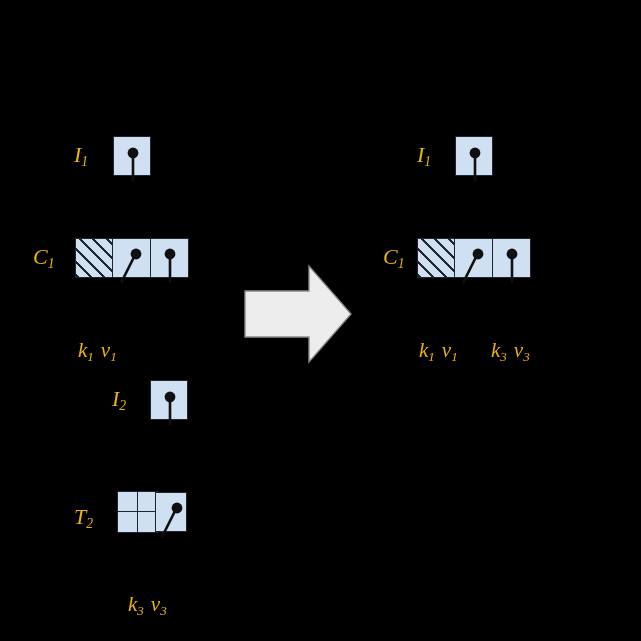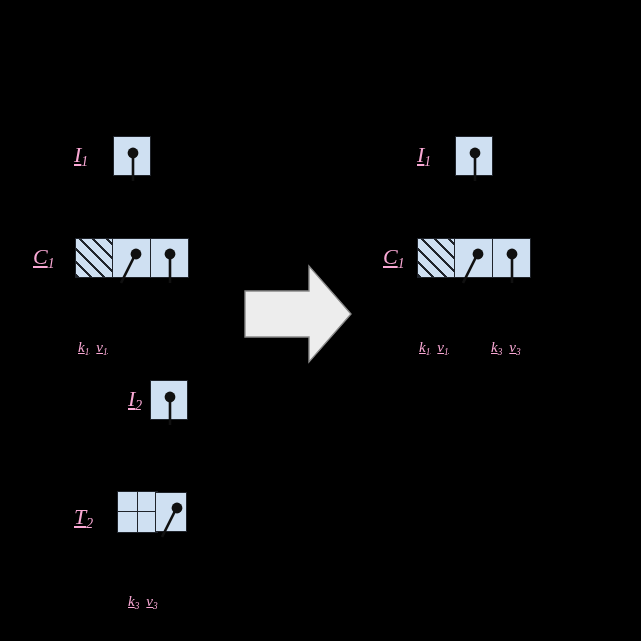--- a/index.html
+++ b/index.html
@@ -12,38 +12,37 @@
     width: 641px;
     height: 641px;
     background: #000000;
     overflow: hidden;
     font-family: "Liberation Serif", "DejaVu Serif", serif;
   }
 
   
   .label {
     position: absolute;
-    color: #f9a8d4;
+    color: #eab308;
     font-style: italic;
     font-family: "Liberation Serif", "DejaVu Serif", serif;
     white-space: nowrap;
     line-height: 1;
     user-select: none;
-    text-decoration: underline;
   }
   .label .sub {
     font-size: 0.62em;
     font-style: italic;
     vertical-align: baseline;
     position: relative;
     top: 0.28em;
     letter-spacing: 0;
   }
   .lbl-struct { font-size: 22px; }
-  .lbl-kv     { font-size: 15px; }
+  .lbl-kv     { font-size: 21px; }
   .lbl-kv .gap { display:inline-block; width:7px; }
 
   
   .row {
     position: absolute;
     display: flex;
     align-items: stretch;
   }
   .cell {
     position: relative;
@@ -127,21 +126,21 @@
           <circle cx="19" cy="15" r="5.4" fill="#101010"></circle>
         </svg>
       </div>
     </div>
   </div>
 
   <div class="label lbl-kv" style="left:78px; top:340px;">
     <span>k</span><span class="sub">1</span><span class="gap"></span><span>v</span><span class="sub">1</span>
   </div>
 
-  <div class="label lbl-struct" style="left:128px; top:388px;">
+  <div class="label lbl-struct" style="left:112px; top:388px;">
     <span>I</span><span class="sub">2</span>
   </div>
 
   <div class="row" style="left:150px; top:380px;">
     <div class="cell" style="width:38px; height:40px;">
       <div class="ptr" style="left:0; top:0; width:38px; height:40px;">
         <svg width="38" height="44" viewBox="0 0 38 44">
           <line x1="19" y1="14" x2="19" y2="44" stroke="#101010" stroke-width="2.6"></line>
           <circle cx="19" cy="16" r="5.4" fill="#101010"></circle>
         </svg>

